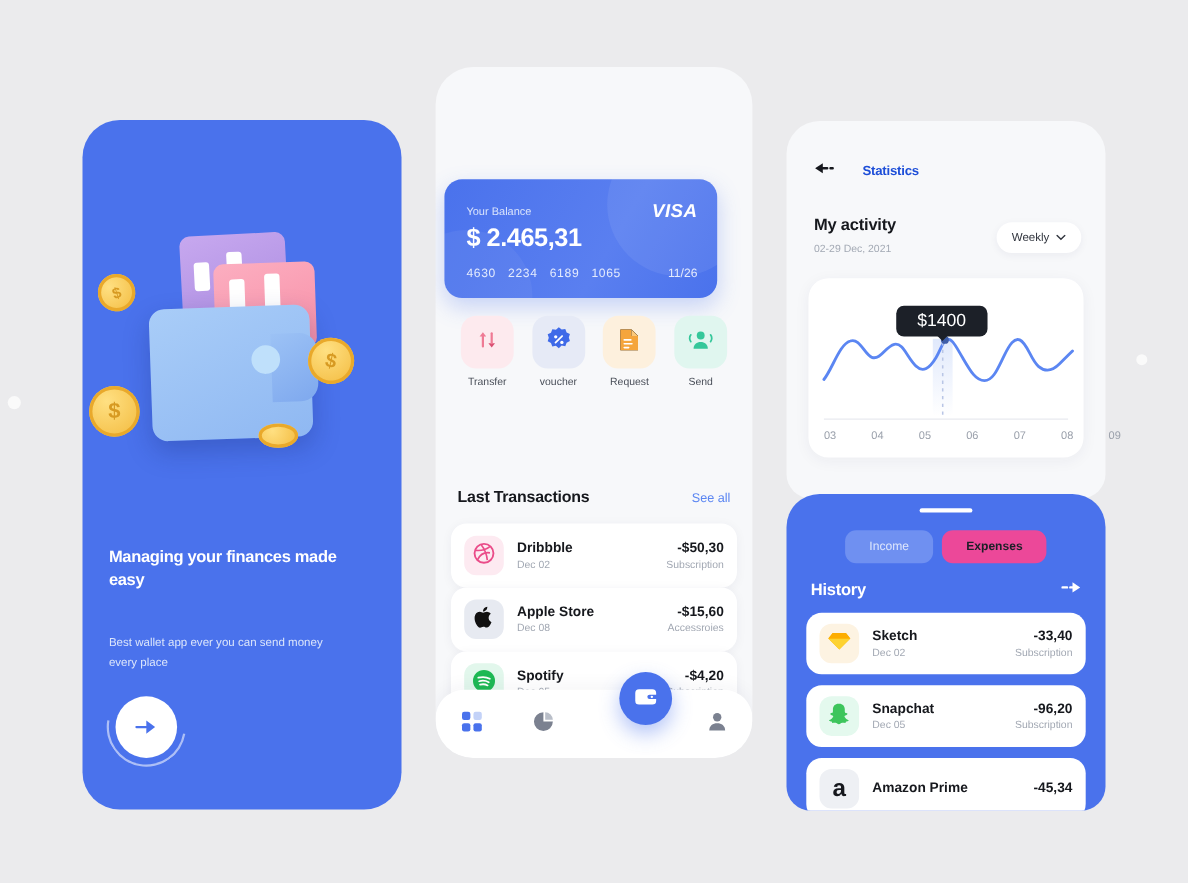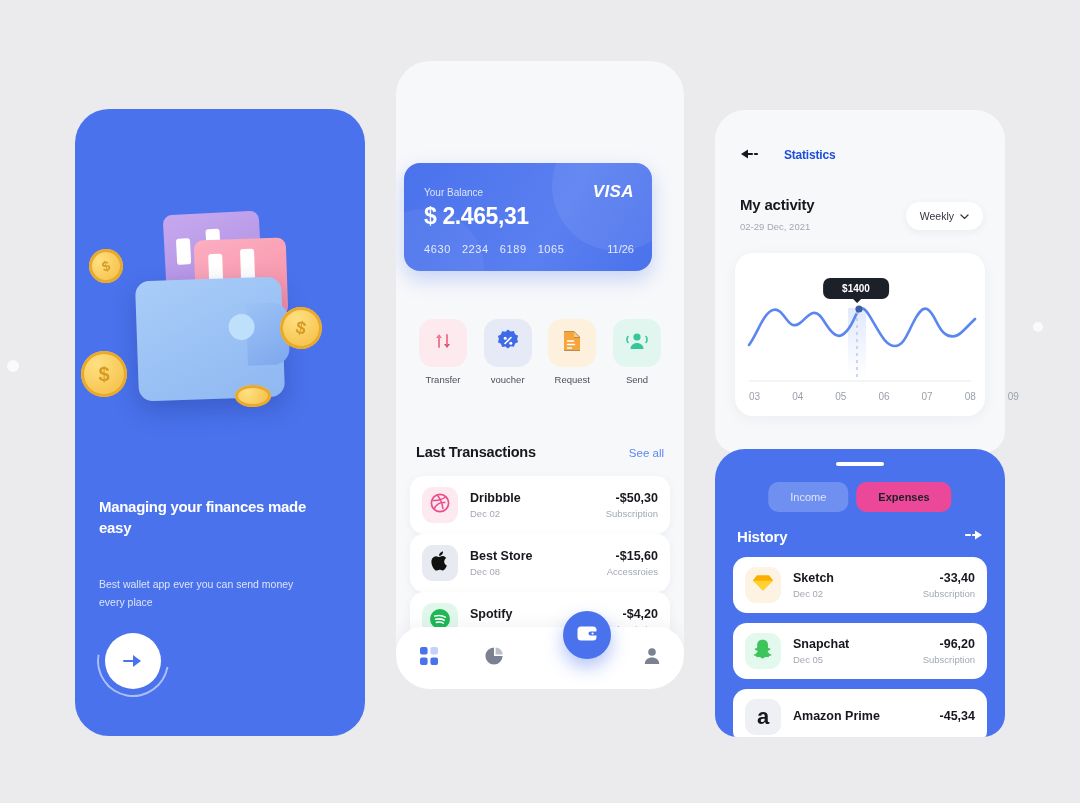--- a/index.html
+++ b/index.html
@@ -124,21 +124,21 @@
   }
   .card-blob { position:absolute; right:-30px; top:-42px; width:130px; height:130px; border-radius:50%; background:rgba(255,255,255,.07); }
   .card-blob2 { position:absolute; left:-40px; bottom:-58px; width:120px; height:120px; border-radius:50%; background:rgba(255,255,255,.05); }
   .bal-label { position:absolute; left:20px; top:24px; font-size:10px; color:#d9e3fc; }
   .bal-amount { position:absolute; left:20px; top:40px; font-size:23px; font-weight:bold; color:#fff; letter-spacing:-.4px; }
   .visa { position:absolute; right:18px; top:19px; font-size:17px; font-weight:bold; font-style:italic; color:#fff; letter-spacing:.4px; }
   .card-nums { position:absolute; left:20px; bottom:16px; font-size:11px; color:#e4ebfd; letter-spacing:.6px; display:flex; gap:11px; }
   .card-exp { position:absolute; right:18px; bottom:16px; font-size:11px; color:#e4ebfd; }
 
   .actions { position:absolute; left:18px; top:226px; width:252px; display:flex; justify-content:space-between; }
-  .action { width: 58px; text-align:center;margin-top:32px; }
+  .action { width: 58px; text-align:center; }
   .action-ic {
     width: 48px; height: 48px; border-radius: 14px; margin: 0 auto 7px;
     display:flex; align-items:center; justify-content:center;
   }
   .action-lb { font-size: 9.5px; color: #4a4f59; }
   .a1 { background: #fdeaee; } .a2 { background: #e6eaf6; }
   .a3 { background: #fdf0dd; } .a4 { background: #e0f6ef; }
 
   .lt-head { position:absolute; left:20px; top:383px; right:20px; display:flex; align-items:baseline; justify-content:space-between; }
   .lt-title { font-size:14.5px; font-weight:bold; color:#16181d; letter-spacing:-.2px; }
@@ -187,21 +187,21 @@
     box-shadow: 0 2px 8px rgba(30,40,80,.06);
   }
   .chart-card {
     position:absolute; left:20px; top:143px; width:250px; height:163px;
     background:#fff; border-radius:18px;
     box-shadow: 0 3px 14px rgba(30,40,80,.05);
   }
   .chart-svg { position:absolute; left:0; top:0; }
   .tooltip {
     position:absolute; left:121px; top:25px; transform:translateX(-50%);
-    background:#1c2028; color:#fff; font-size:10px; font-weight:bold;
+    background:#1c2028; color:#fff; font-size:16px; font-weight:normal;
     padding:5px 19px; border-radius:7px; white-space:nowrap;
   }
   .tooltip::after {
     content:""; position:absolute; left:50%; bottom:-4px; margin-left:-4px;
     border-left:5px solid transparent; border-right:5px solid transparent;
     border-top:5px solid #1c2028;
   }
   .x-axis { position:absolute; left:14px; right:14px; bottom:14px; display:flex; justify-content:space-between;gap:32px; }
   .x-axis span { font-size:10px; color:#9aa0ab; }
 
@@ -362,21 +362,21 @@
     <div class="tx-row">
       <div class="tx-ic" style="background:#e7eaf1">
         <span>
           <svg width="18" height="20" viewBox="0 0 18 20">
             <path d="M13.2 10.6c0-2.4 2-3.5 2-3.6-1.1-1.6-2.8-1.8-3.4-1.9-1.5-.1-2.8.9-3.6.9-.7 0-1.9-.9-3.1-.8-1.6 0-3.1.9-3.9 2.4-1.7 2.9-.4 7.2 1.2 9.6.8 1.1 1.7 2.4 3 2.4 1.2 0 1.6-.8 3.1-.8 1.4 0 1.8.8 3.1.7 1.3 0 2.1-1.2 2.9-2.3.9-1.3 1.3-2.6 1.3-2.7-.1 0-2.6-1-2.6-3.9z" fill="#111"></path>
             <path d="M11 3.6c.7-.8 1.1-2 1-3.1-1 0-2.2.7-2.9 1.5-.6.7-1.1 1.9-1 3 1.1.1 2.2-.6 2.9-1.4z" fill="#111"></path>
           </svg>
         </span>
       </div>
       <div class="tx-mid">
-        <div class="tx-name">Best Store</div>
+        <div class="tx-name">Apple Store</div>
         <div class="tx-date">Dec 08</div>
       </div>
       <div class="tx-right">
         <div class="tx-amt">-$15,60</div>
         <div class="tx-cat">Accessroies</div>
       </div>
     </div>
     <div class="tx-row">
       <div class="tx-ic" style="background:#e2f7ec">
         <span>

